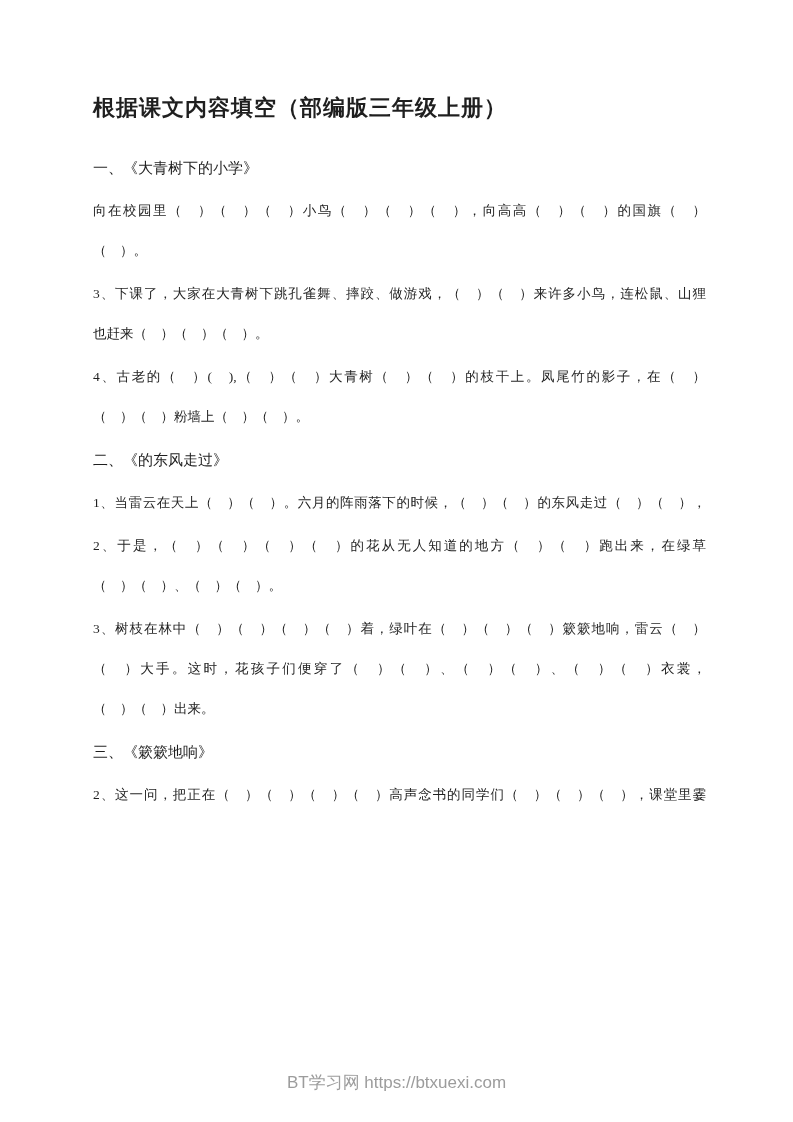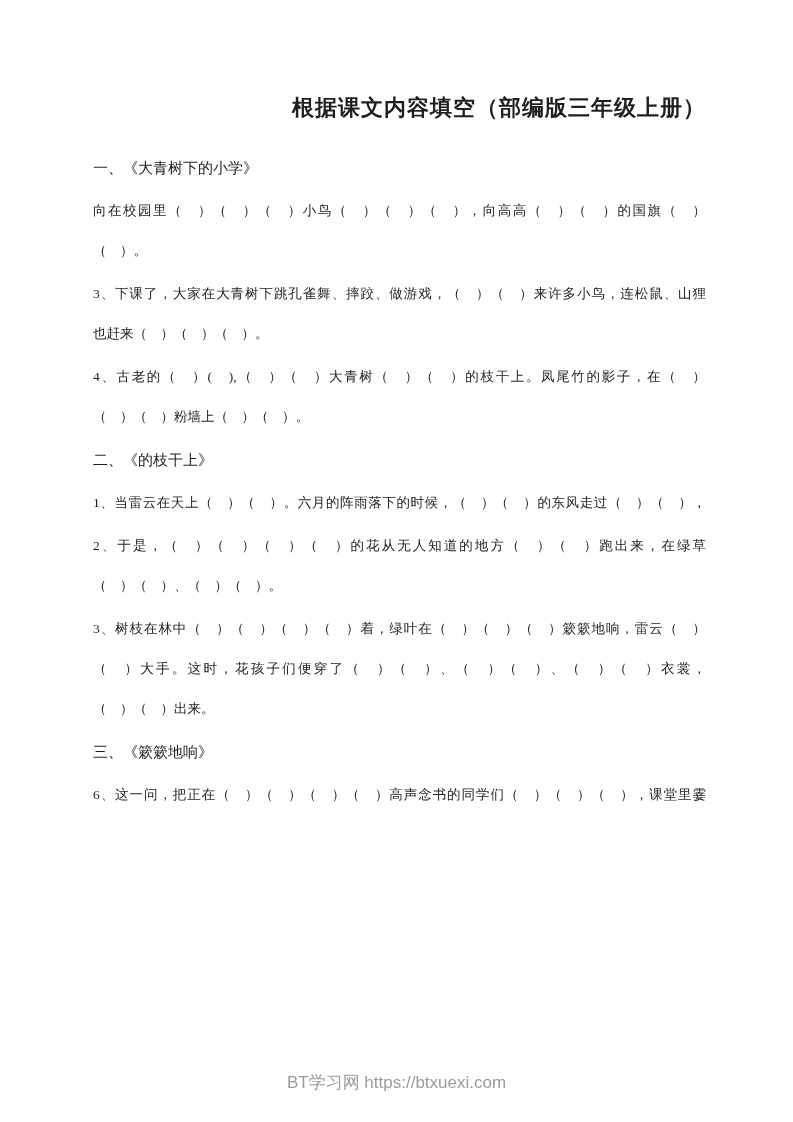--- a/index.html
+++ b/index.html
@@ -16,21 +16,21 @@
     overflow: hidden;
   }
   .page {
     position: relative;
     width: 100%;
     height: 100%;
     box-sizing: border-box;
     padding: 88px 87px 0 93px;
   }
   .title {
-    text-align: right;
+    text-align: left;
     font-size: 22px;
     font-weight: bold;
     line-height: 40px;
     margin-bottom: 20px;
     letter-spacing: 1px;
   }
   .section-heading {
     font-size: 15px;
     line-height: 40px;
     min-height: 40px;
@@ -82,21 +82,21 @@
       <div class="line">也赶来（　）（　）（　）。</div>
     </div>
 
     <div class="item">
       <div class="line just">4、古老的（　）(　),（　）（　）大青树（　）（　）的枝干上。凤尾竹的影子，在（　）</div>
       <div class="line">（　）（　）粉墙上（　）（　）。</div>
     </div>
   </div>
 
   <div class="section">
-    <div class="section-heading">二、《的枝干上》</div>
+    <div class="section-heading">二、《的东风走过》</div>
 
     <div class="item">
       <div class="line just">1、当雷云在天上（　）（　）。六月的阵雨落下的时候，（　）（　）的东风走过（　）（　），</div>
     </div>
 
     <div class="item">
       <div class="line just">2、于是，（　）（　）（　）（　）的花从无人知道的地方（　）（　）跑出来，在绿草</div>
       <div class="line">（　）（　）、（　）（　）。</div>
     </div>
 
@@ -104,19 +104,19 @@
       <div class="line just">3、树枝在林中（　）（　）（　）（　）着，绿叶在（　）（　）（　）簌簌地响，雷云（　）</div>
       <div class="line just">（　）大手。这时，花孩子们便穿了（　）（　）、（　）（　）、（　）（　）衣裳，</div>
       <div class="line">（　）（　）出来。</div>
     </div>
   </div>
 
   <div class="section">
     <div class="section-heading">三、《簌簌地响》</div>
 
     <div class="item">
-      <div class="line just">6、这一问，把正在（　）（　）（　）（　）高声念书的同学们（　）（　）（　），课堂里霎</div>
+      <div class="line just">2、这一问，把正在（　）（　）（　）（　）高声念书的同学们（　）（　）（　），课堂里霎</div>
     </div>
   </div>
 
   <div class="footer">BT学习网 https://btxuexi.com</div>
 
 </div>
 
 </body></html>

